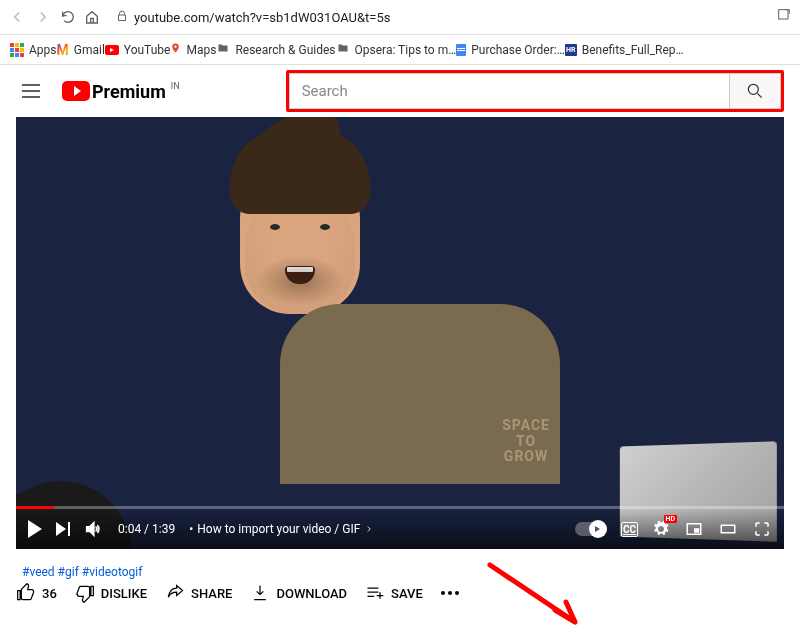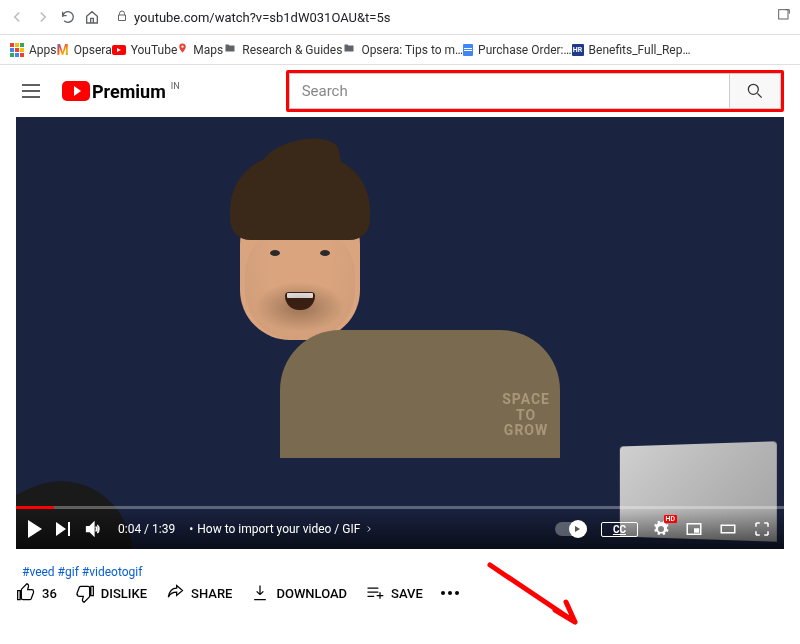--- a/index.html
+++ b/index.html
@@ -52,42 +52,42 @@
 .person { position:absolute; left:50%; top:48%; transform:translate(-50%,-50%); }
 .head { width:120px; height:150px; background:#d9a47e; border-radius: 55px 55px 50px 50px; position:relative; }
 .hair { position:absolute; top:-35px; left:-10px; width:140px; height:85px; background:#3a2818; border-radius: 55px 55px 20px 20px; }
 .hair-top { position:absolute; top:-50px; left:20px; width:80px; height:40px; background:#3a2818; border-radius: 60% 40% 0 0; transform:rotate(-8deg); }
 .face-shadow { position:absolute; top:35px; left:5px; width:110px; height:115px; background:radial-gradient(ellipse at 50% 30%, transparent 40%, rgba(0,0,0,0.05) 100%); border-radius:50px; }
 .eye { position:absolute; width:10px; height:6px; background:#2a2a2a; border-radius:50%; top:60px; }
 .eye.l { left:30px; } .eye.r { right:30px; }
 .mouth { position:absolute; width:30px; height:18px; background:#3a1a10; border-radius: 4px 4px 14px 14px; bottom:30px; left:45px; }
 .teeth { position:absolute; top:1px; left:2px; width:26px; height:5px; background:#fff; border-radius:1px; }
 .beard { position:absolute; bottom:8px; left:15px; width:90px; height:50px; background:radial-gradient(ellipse, rgba(58,40,24,0.4), transparent 70%); border-radius:40px; }
-.shirt { width:280px; height:128px; background:#7a6a4f; border-radius: 60px 60px 0 0; margin-top:-10px; position:relative;margin-left:40px; }
+.shirt { width:280px; height:180px; background:#7a6a4f; border-radius: 60px 60px 0 0; margin-top:-10px; position:relative;margin-left:40px; }
 .shirt-logo { position:absolute; right:10px; bottom:20px; color:#a89878; font-size:14px; font-weight:bold; line-height:1.1; text-align:center; letter-spacing:1px; }
 .mic { position:absolute; left:-90px; bottom:-60px; width:220px; height:200px; }
 .mic-body { position:absolute; left:30px; top:80px; width:170px; height:110px; background:#1a1a1a; border-radius: 70px 70px 30px 10px; transform:rotate(-25deg); }
 .laptop { position:absolute; right:10px; bottom:10px; width:160px; height:95px; background:linear-gradient(135deg,#d0d0d0,#a0a0a0); border-radius: 4px 4px 0 0; transform:perspective(300px) rotateY(-12deg); }
 
 
 .controls { position:absolute; bottom:0; left:0; right:0; height:40px; background:linear-gradient(transparent,rgba(0,0,0,0.6)); display:flex; align-items:center; padding:0 12px; gap:14px; color:#fff; font-size:12px; }
 .progress-bar { position:absolute; top:-3px; left:0; right:0; height:3px; background:rgba(255,255,255,0.3); }
 .progress-fill { height:100%; width:5%; background:#ff0000; }
 .ctrl-btn { cursor:pointer; display:flex; align-items:center; }
 .play-btn::after { content:""; border-left:14px solid #fff; border-top:9px solid transparent; border-bottom:9px solid transparent; }
 .next-btn { display:flex; align-items:center; gap:2px; }
 .next-btn::before { content:""; border-left:10px solid #fff; border-top:7px solid transparent; border-bottom:7px solid transparent; }
 .next-btn::after { content:""; width:2px; height:14px; background:#fff; }
 .vol-btn svg { width:20px; height:20px; fill:#fff; }
 .chapter { display:flex; align-items:center; gap:4px; }
 .spacer { flex:1; }
 .toggle { width:32px; height:14px; background:rgba(255,255,255,0.3); border-radius:7px; position:relative; }
 .toggle-knob { position:absolute; right:0; top:-2px; width:18px; height:18px; background:#fff; border-radius:50%; display:flex; align-items:center; justify-content:center; }
 .toggle-knob::after { content:""; border-left:5px solid #555; border-top:3px solid transparent; border-bottom:3px solid transparent; }
-.cc-btn { border:1px solid #fff; padding:1px 11px; font-size:10px; font-weight:bold; border-radius:2px;text-decoration:underline; }
+.cc-btn { border:1px solid #fff; padding:1px 1px; font-size:10px; font-weight:bold; border-radius:2px;text-decoration:underline; }
 .gear-btn { position:relative; }
 .gear-btn svg { width:18px; height:18px; fill:#fff; }
 .hd-badge { position:absolute; top:-5px; right:-7px; background:#ff0000; color:#fff; font-size:7px; padding:0 2px; border-radius:1px; font-weight:bold; }
 .box-btn svg { fill:#fff; width:20px; height:18px; }
 
 
 .below-video { padding: 16px; }
 .hashtags { font-size:12px; color:#065fd4; margin-bottom:4px;margin-left:6px; }
 .hashtags span { cursor:pointer; }
 .video-title { font-size:17px; font-weight:400; color:#030303; margin-bottom:10px; }
@@ -149,21 +149,21 @@
         <span></span>
         <span></span>
         <span></span>
         <span></span>
         <span></span>
       </div>
     <span>Apps</span>
   </div>
   <div class="bookmark-item">
     <span class="gmail-m">M</span>
-    <span>Opsera</span>
+    <span>Gmail</span>
   </div>
   <div class="bookmark-item">
     <div class="yt-icon"></div>
     <span>YouTube</span>
   </div>
   <div class="bookmark-item">
     <span class="maps-pin"><svg width="11" height="14" viewBox="0 0 24 24">
           <path d="M12 2a7 7 0 0 1 7 7c0 5-7 13-7 13S5 14 5 9a7 7 0 0 1 7-7z" fill="#ea4335"></path>
           <circle cx="12" cy="9" r="2.5" fill="#fff"></circle>
         </svg></span>

